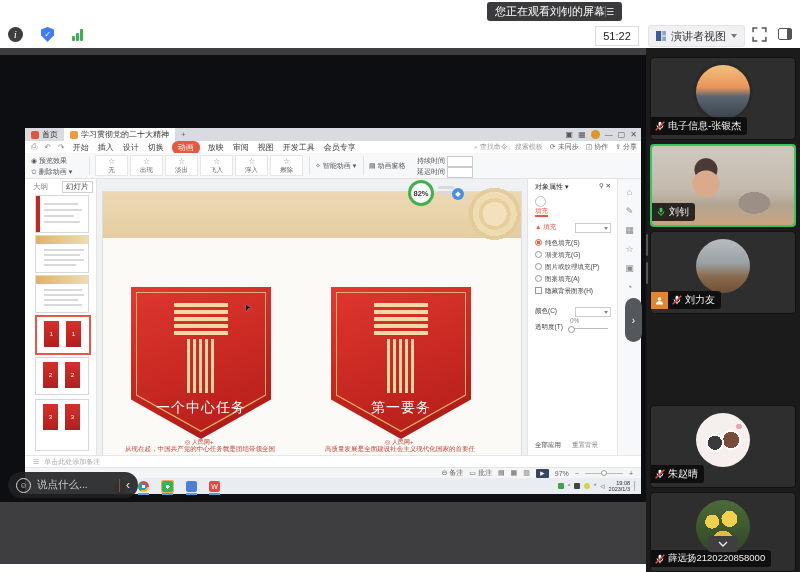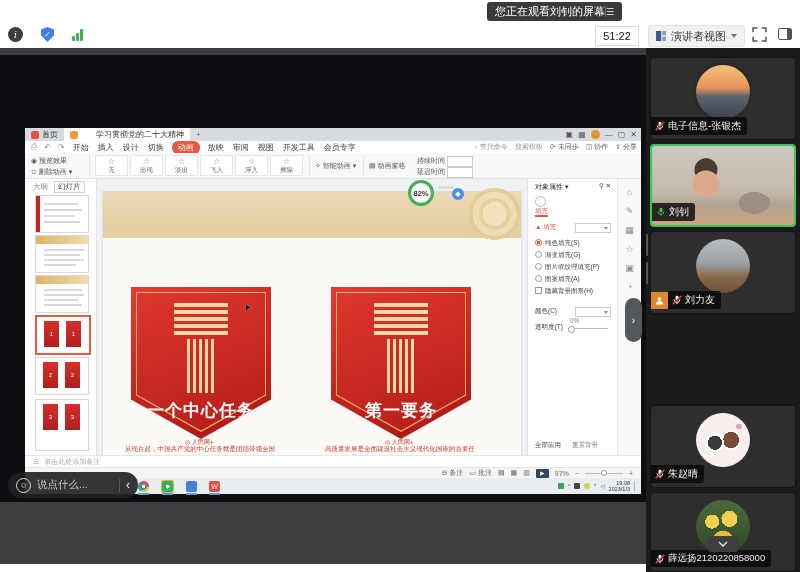--- a/index.html
+++ b/index.html
@@ -23,21 +23,21 @@
   .viewbtn{left:648px;top:25px;height:20px;background:#f1f1f3;border:1px solid #e3e3e5;border-radius:3px;
            padding:0 7px;gap:5px;font-size:11px;color:#333;}
   .caret{width:0;height:0;border-left:3.5px solid transparent;border-right:3.5px solid transparent;border-top:4px solid #777;}
   
   #share-bg{left:0;top:48px;width:646px;height:516px;background:#3e3e40;}
   #share-black{left:0;top:7px;width:646px;height:447px;background:#0c0e11;}
   #desktop{left:25px;top:73px;width:516px;height:366px;}
   #wps{left:0;top:0;width:616px;height:350px;background:#fff;font-size:8px;color:#333;}
   .tabbar{left:0;top:0;width:616px;height:13px;background:#d8dbdf;display:flex;align-items:center;font-size:8px;}
   .hometab{height:13px;padding:0 6px;gap:3px;}
-  .doctab{height:13px;background:#fff;padding:0 6px;gap:18px;max-width:130px;white-space:nowrap;overflow:hidden;}
+  .doctab{height:13px;background:#fff;padding:0 6px;gap:3px;max-width:130px;white-space:nowrap;overflow:hidden;}
   .tinyicon{width:8px;height:8px;border-radius:2px;display:inline-block;}
   .winctl{margin-left:auto;display:flex;align-items:center;gap:5px;padding-right:4px;color:#555;font-size:8px;}
   .menubar{left:0;top:13px;width:616px;height:12px;background:#fff;display:flex;align-items:center;
            font-size:8px;color:#444;gap:7px;padding-left:6px;box-sizing:border-box;}
   .menu-item{padding:0 1px;}
   .menu-active{background:#e8573f;color:#fff;border-radius:6px;padding:1px 6px;}
   .ribbon{left:0;top:25px;width:616px;height:26px;background:#f7f8f9;border-bottom:1px solid #e2e2e2;box-sizing:border-box;}
   .rb-stack{position:absolute;left:6px;top:2px;font-size:7px;color:#555;line-height:11px;white-space:nowrap;}
   .preset{position:absolute;top:2px;width:33px;height:21px;background:#fff;border:1px solid #e6e6e6;
           text-align:center;font-size:6.5px;color:#666;line-height:8px;padding-top:1px;box-sizing:border-box;}
@@ -67,21 +67,21 @@
            background:linear-gradient(#e0b169,#e0b169);
            clip-path:polygon(0 0,100% 0,100% 74%,50% 100%,0 74%);}
   .pennant .inner2{position:absolute;left:1px;top:1px;right:1px;bottom:1.5px;
            background:linear-gradient(160deg,#dd362d,#b51d19);
            clip-path:polygon(0 0,100% 0,100% 74%,50% 100%,0 74%);}
   .one-top{position:absolute;left:50%;transform:translateX(-50%);top:16px;width:54px;height:32px;
            background:repeating-linear-gradient(180deg,#f6d8a4 0 4px,rgba(0,0,0,0) 4px 7px);}
   .one-stem{position:absolute;left:50%;transform:translateX(-50%);top:52px;width:28px;height:54px;
            background:repeating-linear-gradient(90deg,#f6d8a4 0 3px,rgba(0,0,0,0) 3px 6px);}
   .pennant .ttl{position:absolute;left:0;right:0;top:112px;text-align:center;color:#fff;
-           font-size:17px;font-weight:bold;letter-spacing:1px;}
+           font-size:14px;font-weight:normal;letter-spacing:1px;}
   .cardbody{position:absolute;width:150px;font-size:6.5px;color:#c23a30;line-height:1.45;text-align:justify;}
   .cardlogo{position:absolute;font-size:6px;color:#c23a30;}
   .cursor{position:absolute;font-size:10px;color:#111;transform:rotate(-120deg);text-shadow:0 0 1px #fff;}
   .taskpane{left:502px;top:51px;width:90px;height:276px;background:#fff;border-left:1px solid #e3e3e3;box-sizing:border-box;
             font-size:6.5px;color:#444;}
   .tp-row{position:absolute;left:7px;white-space:nowrap;}
   .radio{display:inline-block;width:5px;height:5px;border:1px solid #999;border-radius:50%;margin-right:3px;vertical-align:-1px;}
   .radio.on{border-color:#e8573f;background:radial-gradient(circle,#e8573f 0 1.5px,#fff 1.5px);}
   .chk{display:inline-block;width:5px;height:5px;border:1px solid #999;margin-right:3px;vertical-align:-1px;}
   .combo{display:inline-block;width:34px;height:8px;border:1px solid #ccc;background:#fff;position:relative;vertical-align:middle;}
@@ -251,21 +251,21 @@
           <div class="preset" style="left:245px;"><span class="star">☆</span><span>擦除</span></div>
           <div class="vdiv" style="left:284px;"></div>
           <div class="rb-btn" style="left:290px;top:8px;">✧ <span>智能动画</span> ▾</div>
           <div class="vdiv" style="left:338px;"></div>
           <div class="rb-btn" style="left:344px;top:8px;">▤ <span>动画窗格</span></div>
           <div class="rb-btn" style="left:392px;top:3px;"><span>持续时间</span> <span class="spinbox"></span></div>
           <div class="rb-btn" style="left:392px;top:14px;"><span>延迟时间</span> <span class="spinbox"></span></div>
         </div>
 
         <div class="thumbs abs">
-          <div class="flex" style="gap:6px;padding:2px 0 0 8px;">
+          <div class="flex" style="gap:14px;padding:2px 0 0 8px;">
             <span class="ptab">大纲</span>
             <span class="ptab on">幻灯片</span>
           </div>
           <div class="thumb" style="top:16px;">
             <div style="position:absolute;left:0;top:0;bottom:0;width:4px;background:#c3251f;"></div>
             <div class="gline" style="top:7px;width:34px;"></div>
               <div class="gline" style="top:13px;width:38px;"></div>
             <div class="gline" style="top:19px;width:30px;"></div>
               <div class="gline" style="top:25px;width:36px;"></div>
           </div>

